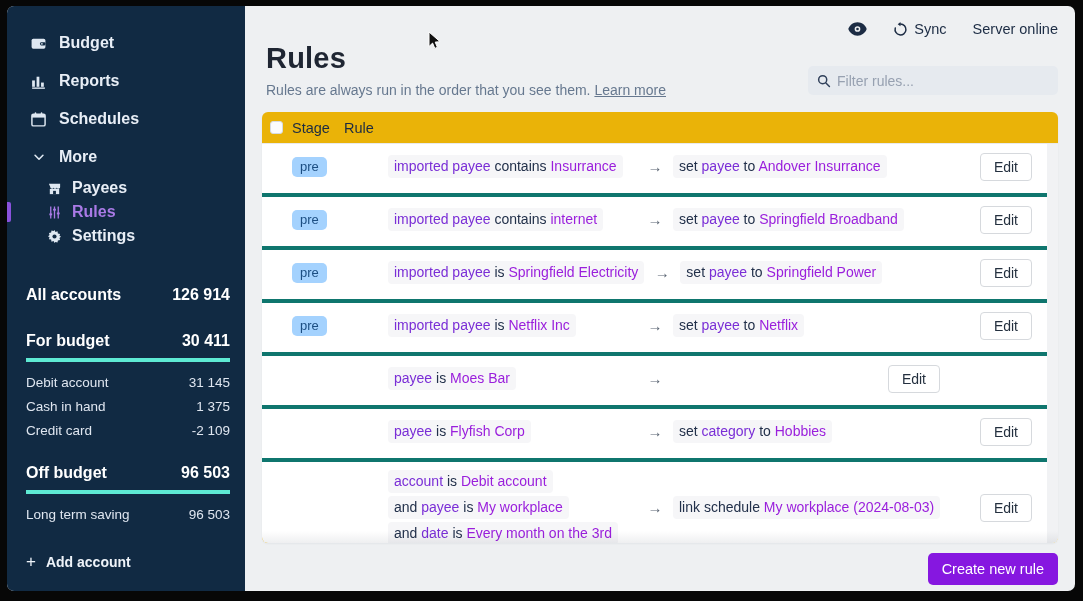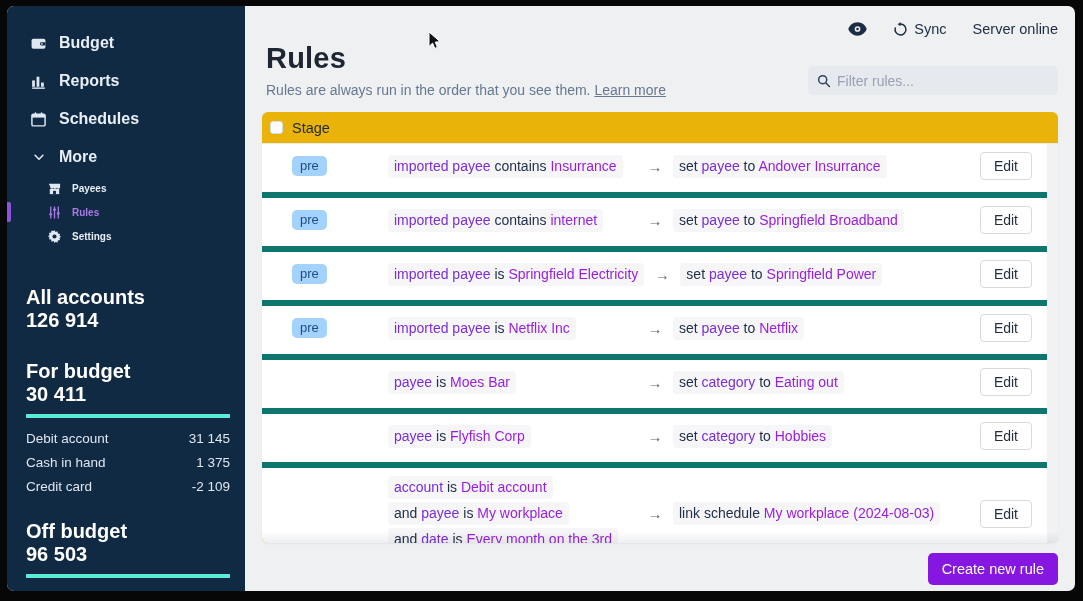--- a/index.html
+++ b/index.html
@@ -6,27 +6,27 @@
   html,body { width:1083px; height:601px; background:#070707; font-family:"Liberation Sans", sans-serif; overflow:hidden; }
   .window { position:absolute; top:6px; left:7px; width:1068px; height:585px; border-radius:7px; overflow:hidden; display:flex; background:#eef0f2; }
 
   
   .sidebar { width:238px; background:#112a43; color:#e8eef6; flex-shrink:0; display:flex; flex-direction:column; position:relative; }
   .sb-title { display:flex; align-items:center; gap:7px; font-size:17px; font-weight:bold; color:#fff; padding:22px 18px 0 18px; cursor:pointer; }
   .sb-caret { font-size:10px; margin-top:2px; color:#cdd7e4; }
   .sb-nav { margin-top:18px; }
   .nav-item { display:flex; align-items:center; gap:12px; height:38px; padding-left:23px; font-size:16px; font-weight:bold; color:#e8eef6; cursor:pointer; }
   .nav-item .ic { width:17px; height:17px; display:flex; align-items:center; justify-content:center; color:#dfe8f2; }
-  .sub-item { display:flex; align-items:center; gap:10px; height:24px; padding-left:40px; font-size:10px; font-weight:bold; color:#e8eef6; cursor:pointer; position:relative; }
+  .sub-item { display:flex; align-items:center; gap:10px; height:24px; padding-left:40px; font-size:16px; font-weight:bold; color:#e8eef6; cursor:pointer; position:relative; }
   .sub-item .ic { width:15px; height:15px; display:flex; align-items:center; justify-content:center; color:#dfe8f2; }
   .sub-item.active { color:#a97ae6; }
   .sub-item.active .ic { color:#a97ae6; }
   .active-bar { position:absolute; left:0; top:2px; width:4px; height:20px; background:#8a52dd; border-radius:0 2px 2px 0; }
   .accounts { margin-top:32px; padding:0 15px 0 19px; font-size:13.5px; }
-  .acct-group-head { display:flex; justify-content:space-between; font-weight:bold; color:#fff; font-size:20px; padding:6px 0;flex-direction:column; }
+  .acct-group-head { display:flex; justify-content:space-between; font-weight:bold; color:#fff; font-size:16px; padding:6px 0; }
   .acct-rule { border-bottom:4px solid #5eead4; padding-bottom:8px; margin-bottom:8px; }
   .acct-row { display:flex; justify-content:space-between; color:#dfe6f0; padding:4.5px 0; cursor:pointer; }
   .acct-spacer { height:16px; }
   .add-account { display:flex; align-items:center; gap:10px; padding:26px 0 0 19px; font-size:14px; font-weight:bold; color:#eef3f9; cursor:pointer; }
   .add-account .plus { font-size:17px; font-weight:normal; }
 
   
   .main { flex:1; position:relative; padding:0 17px; display:flex; flex-direction:column; }
   .topbar { display:flex; justify-content:flex-end; align-items:center; gap:26px; padding-top:13px; height:33px; color:#1c2c44; font-size:14.5px; font-weight:500; }
   .topbar .tb-item { display:flex; align-items:center; gap:6px; cursor:pointer; }
@@ -35,21 +35,21 @@
   .subtitle { font-size:14px; color:#66788f; margin:7px 0 0 4px; }
   .subtitle a { color:#66788f; text-decoration:underline; cursor:pointer; }
   .filter-box { position:absolute; right:0; top:27px; width:250px; height:29px; background:#e6eaef; border-radius:5px; display:flex; align-items:center; padding:0 9px; gap:6px; }
   .filter-box input { border:none; outline:none; background:transparent; font-size:14px; color:#30405a; width:100%; font-family:"Liberation Sans", sans-serif; }
   .filter-box input::placeholder { color:#97a1b1; }
 
   
   .table { position:relative; margin-top:14px; background:#eab308; border-radius:6px; height:431px; overflow:hidden; box-shadow:0 1px 2px rgba(20,30,50,.05); }
   .thead { display:grid; grid-template-columns:22px 52px 1fr 36px 1fr 92px; align-items:center; height:32px; padding-left:8px; font-size:14.5px; font-weight:500; color:#1c2b42; border-bottom:1px solid #e9eaec; }
   .checkbox { width:13px; height:13px; border:1px solid #d5dbe3; border-radius:3px; background:#fbfcfd; cursor:pointer; }
-  .rrow { display:grid; grid-template-columns:22px 52px 1fr 36px 1fr 92px; align-items:center; min-height:53px; padding:8px 0 12px 8px; border-bottom:6px solid #0f766e; background:#fff; cursor:pointer; }
+  .rrow { display:grid; grid-template-columns:22px 52px 1fr 36px 1fr 92px; align-items:center; min-height:53px; padding:8px 0 12px 8px; border-bottom:4px solid #0f766e; background:#fff; cursor:pointer; }
   .badge { display:inline-block; background:#a4d2fe; color:#1c4e82; font-size:13px; padding:2px 8px 3px; border-radius:5px; }
   .c-cond { display:flex; flex-direction:column; align-items:flex-start; gap:3px;margin-left:44px; }
   .chip { background:#f6f6f8; border-radius:4px; padding:2px 6px; font-size:14px; white-space:nowrap; line-height:19px; }
   .k-op { color:#22304a; }
   .k-field { color:#7a2ed6; }
   .k-value { color:#9a1fdc; }
   .c-arrow { text-align:center; color:#5b6573; font-size:15px; }
   .c-act { display:flex; flex-direction:column; align-items:flex-start; gap:3px; }
   .c-edit { display:flex; justify-content:flex-end; padding-right:26px; }
   .edit-btn { background:#fff; border:1px solid #d6d9dd; border-radius:4px; color:#24303f; font-size:14px; padding:5px 13px; cursor:pointer; font-family:"Liberation Sans", sans-serif; }
@@ -224,20 +224,21 @@
             </svg>
         </span>
         <input type="text" placeholder="Filter rules..." style="">
       </div>
     </div>
 
     <div class="table">
       <div class="thead">
         <span class="checkbox"></span>
         <span>Stage</span>
+        <span>Rule</span>
         <span></span>
           <span></span>
           <span></span>
       </div>
       <div id="rules-body">
   <div class="rrow">
     <span></span>
     <span><span class="badge">pre</span></span>
     <span class="c-cond">
               <span class="chip"><span class="seg k-field">imported payee</span><span class="seg k-op"> contains </span><span class="seg k-value">Insurrance</span></span>
@@ -292,23 +293,20 @@
               <button class="edit-btn">Edit</button>
             </span>
   </div>
   <div class="rrow">
     <span></span>
     <span></span>
     <span class="c-cond">
               <span class="chip"><span class="seg k-field">payee</span><span class="seg k-op"> is </span><span class="seg k-value">Moes Bar</span></span>
             </span>
     <span class="c-arrow">→</span>
-    <span class="c-act">
-              <span class="chip"><span class="seg k-op">set </span><span class="seg k-field">category</span><span class="seg k-op"> to </span><span class="seg k-value">Eating out</span></span>
-            </span>
     <span class="c-edit">
               <button class="edit-btn">Edit</button>
             </span>
   </div>
   <div class="rrow">
     <span></span>
     <span></span>
     <span class="c-cond">
               <span class="chip"><span class="seg k-field">payee</span><span class="seg k-op"> is </span><span class="seg k-value">Flyfish Corp</span></span>
             </span>

